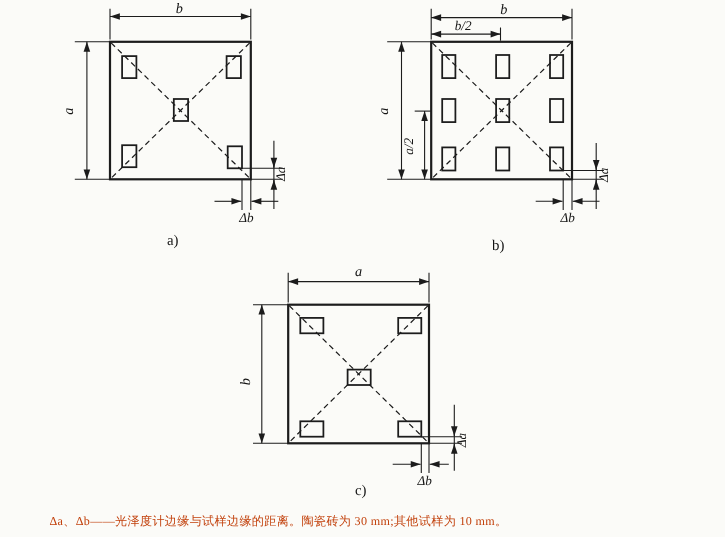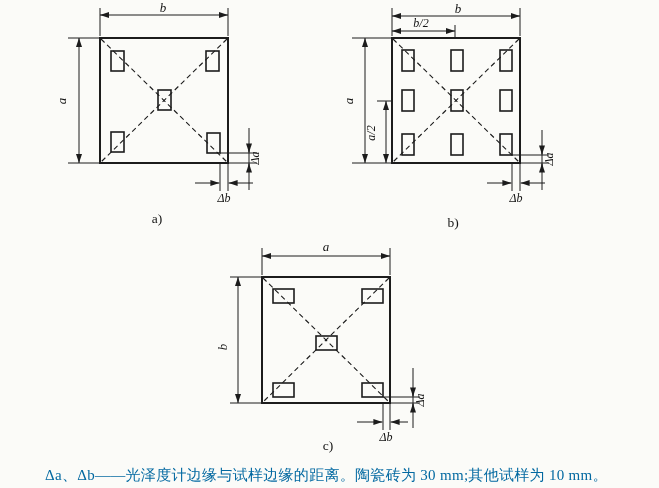--- a/index.html
+++ b/index.html
@@ -11,21 +11,21 @@
   svg{position:absolute;left:0;top:0;}
   .edge{fill:none;stroke:#1c1c1c;stroke-width:2;}
   .probe{fill:none;stroke:#1c1c1c;stroke-width:1.6;}
   .thin{stroke:#1c1c1c;stroke-width:1;fill:none;}
   .dash{stroke:#1c1c1c;stroke-width:1.1;fill:none;stroke-dasharray:5 3.5;}
   text.dim{font:italic 13px "Liberation Serif","DejaVu Serif",serif;fill:#141414;}
   text.dimsm{font:italic 12px "Liberation Serif","DejaVu Serif",serif;fill:#141414;}
   text.cap{font:13.5px "Liberation Serif","DejaVu Serif",serif;fill:#141414;}
   .footnote{
     position:absolute;left:45px;top:466px;width:600px;
-    font-size:15px;color:#0369a1;letter-spacing:0.3px;white-space:nowrap;
+    font-size:11px;color:#c2410c;letter-spacing:0.3px;white-space:nowrap;
   }
 </style>
 </head>
 <body>
 
 <svg width="659" height="462" viewBox="0 0 659 462">
   <defs>
     <marker id="arr" markerUnits="userSpaceOnUse" markerWidth="10" markerHeight="8" refX="9.5" refY="4" orient="auto-start-reverse">
       <path d="M0.5,1 L9.5,4 L0.5,7 Z" fill="#1c1c1c"></path>
     </marker>

